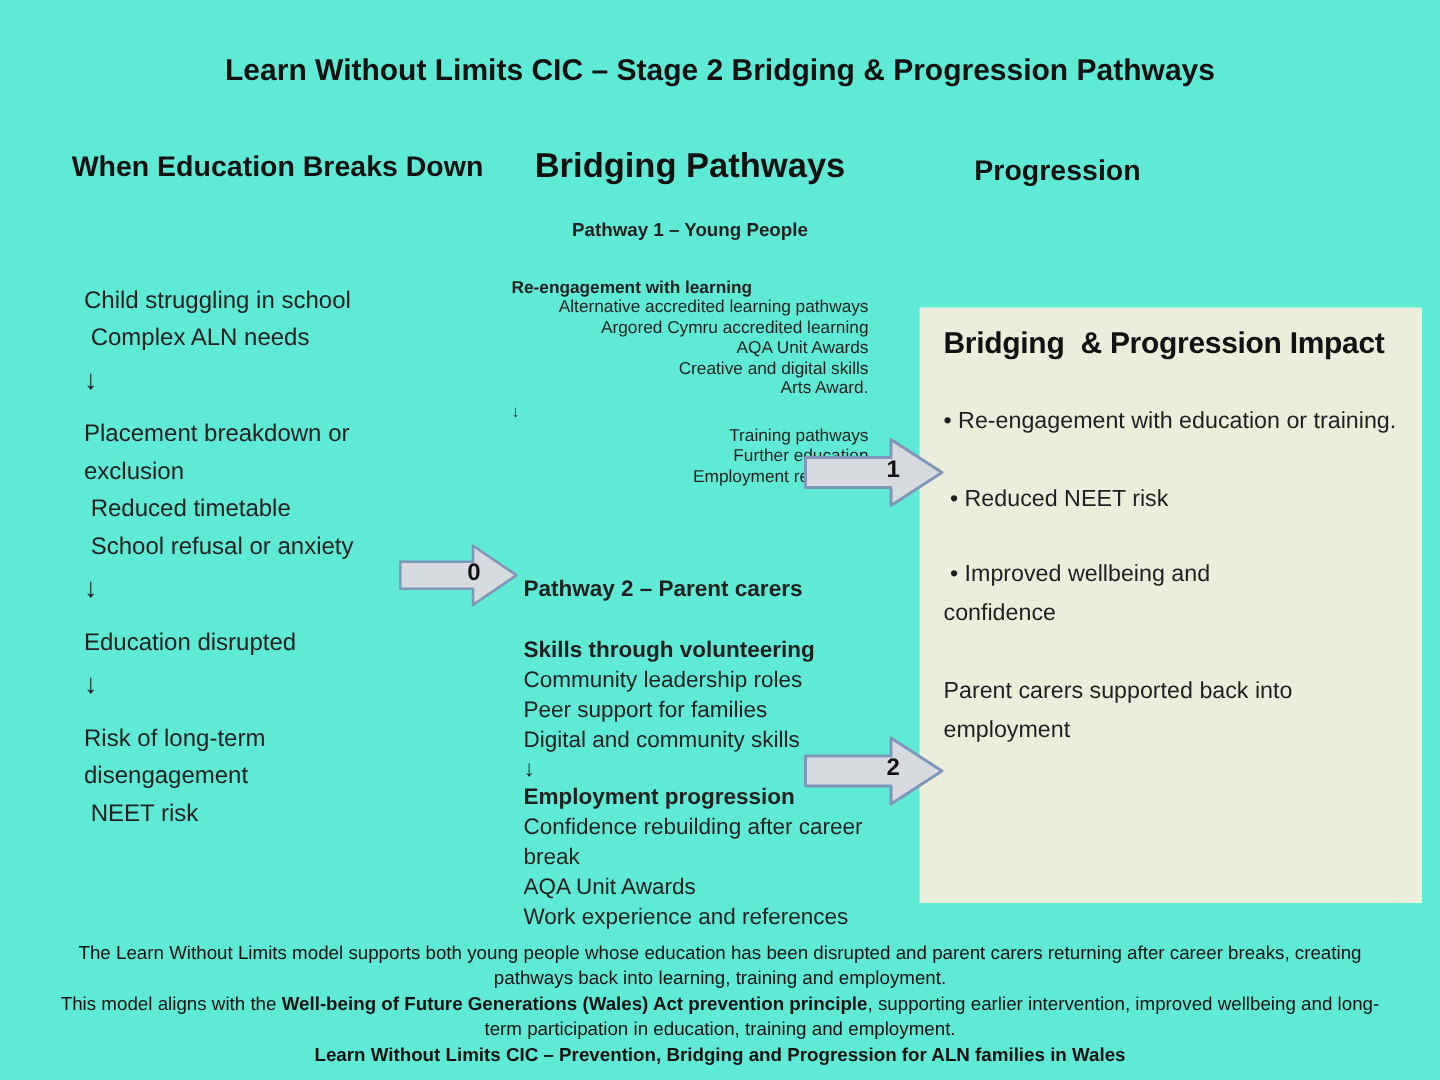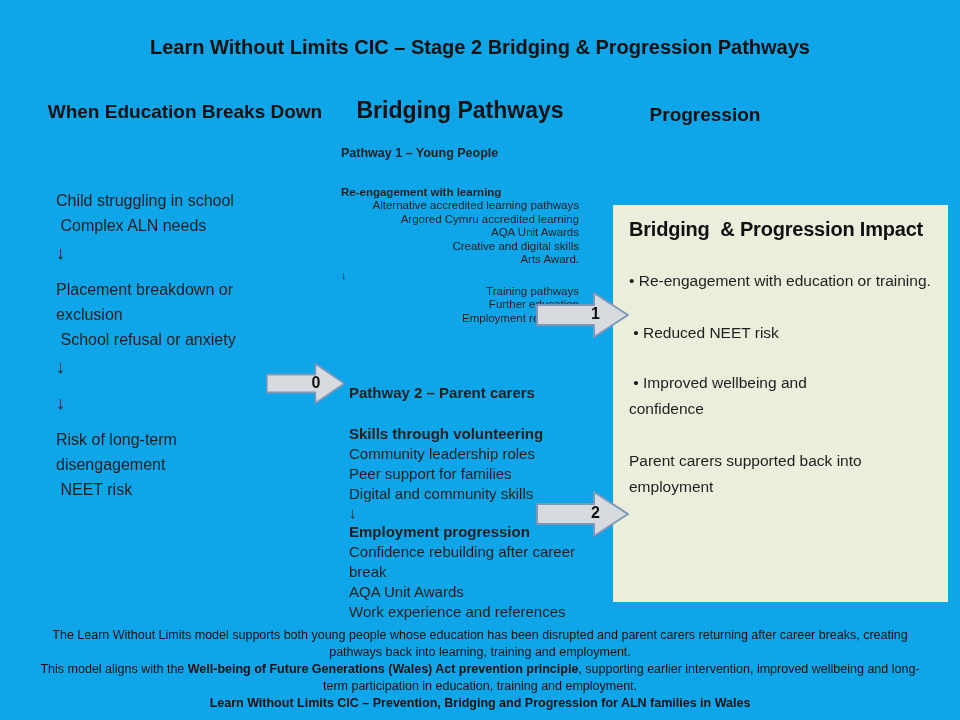--- a/index.html
+++ b/index.html
@@ -1,34 +1,34 @@
 <!DOCTYPE html>
 <html><head>
 <meta charset="utf-8">
 <style>
   html,body{margin:0;padding:0;background:#ffffff;}
-  .slide{position:relative;width:960px;height:720px;background:#0ea5e9;overflow:hidden;
+  .slide{position:relative;width:960px;height:720px;background:#5eead4;overflow:hidden;
          font-family:"Liberation Sans",sans-serif;color:#1f1f1f;}
 
   .title{position:absolute;left:0;top:36px;width:960px;text-align:center;
          font-size:20px;font-weight:700;color:#111;}
 
   .col-head{position:absolute;font-weight:700;text-align:center;color:#111;}
   .col-head.left{left:45px;top:98px;width:280px;font-size:19px;line-height:28px;}
   .col-head.mid{left:340px;top:97px;width:240px;font-size:23px;white-space:nowrap;}
   .col-head.right{left:620px;top:104px;width:170px;font-size:19px;white-space:nowrap;}
 
   
   .lcol{position:absolute;left:56px;top:188px;width:218px;font-size:16px;line-height:25px;}
   .lline{white-space:pre-wrap;}
   .larrow{font-size:18px;font-weight:700;line-height:24px;margin:3px 0 12px;}
 
   
   .p1{position:absolute;left:341px;top:146px;width:238px;font-size:11.5px;line-height:13.5px;}
-  .p1 .ptitle{font-size:12.5px;font-weight:700;line-height:15px;margin-bottom:24px;}
+  .p1 .ptitle{font-size:12.5px;font-weight:700;line-height:15px;margin-bottom:24px;text-align:center;}
   .p1 .psub{font-weight:700;line-height:14px;}
   .p1 .pline{white-space:pre-wrap;text-align:right;}
   .p1 .ind1{padding-left:30px;}
   .p1 .ind1b{padding-left:24px;}
   .p1 .ind2{padding-left:40px;}
   .p1 .parrow{font-weight:700;font-size:11px;line-height:13px;margin:2px 0 3px;}
 
   
   .p2{position:absolute;left:349px;top:383px;width:240px;font-size:15px;line-height:20px;}
   .p2 .ptitle{font-weight:700;margin-bottom:21px;}
@@ -71,22 +71,24 @@
 
   <div class="col-head left">When Education Breaks Down</div>
   <div class="col-head mid">Bridging Pathways</div>
   <div class="col-head right">Progression</div>
 
   <div class="lcol">
     <div class="lline">Child struggling in school</div>
     <div class="lline"> Complex ALN needs</div>
     <div class="larrow">↓</div>
     <div class="lline">Placement breakdown or exclusion</div>
+    <div class="lline"> Reduced timetable</div>
     <div class="lline"> School refusal or anxiety</div>
     <div class="larrow">↓</div>
+    <div class="lline">Education disrupted</div>
     <div class="larrow">↓</div>
     <div class="lline">Risk of long-term disengagement</div>
     <div class="lline"> NEET risk</div>
   </div>
 
   <div class="p1">
     <div class="ptitle">Pathway 1 – Young People</div>
     <div class="psub">Re-engagement with learning</div>
     <div class="pline">Alternative accredited learning pathways</div>
     <div class="pline ind1">Argored Cymru accredited learning</div>

